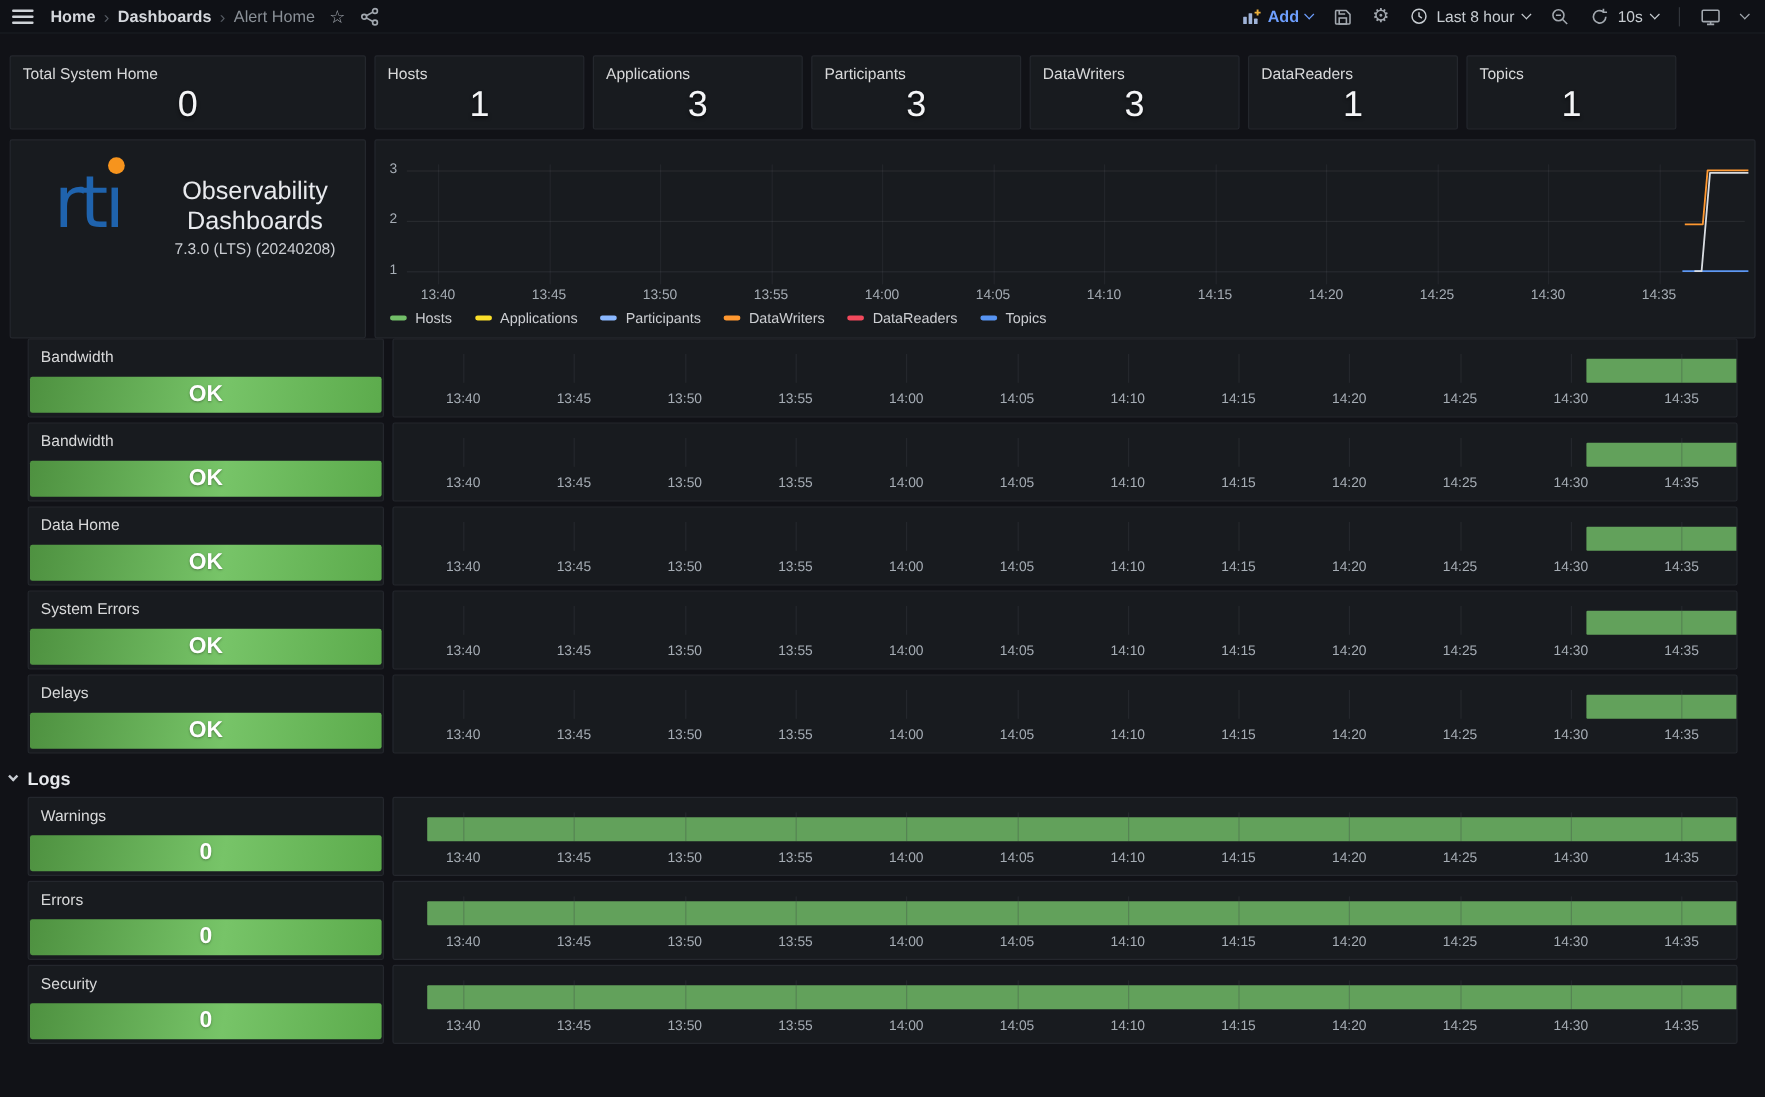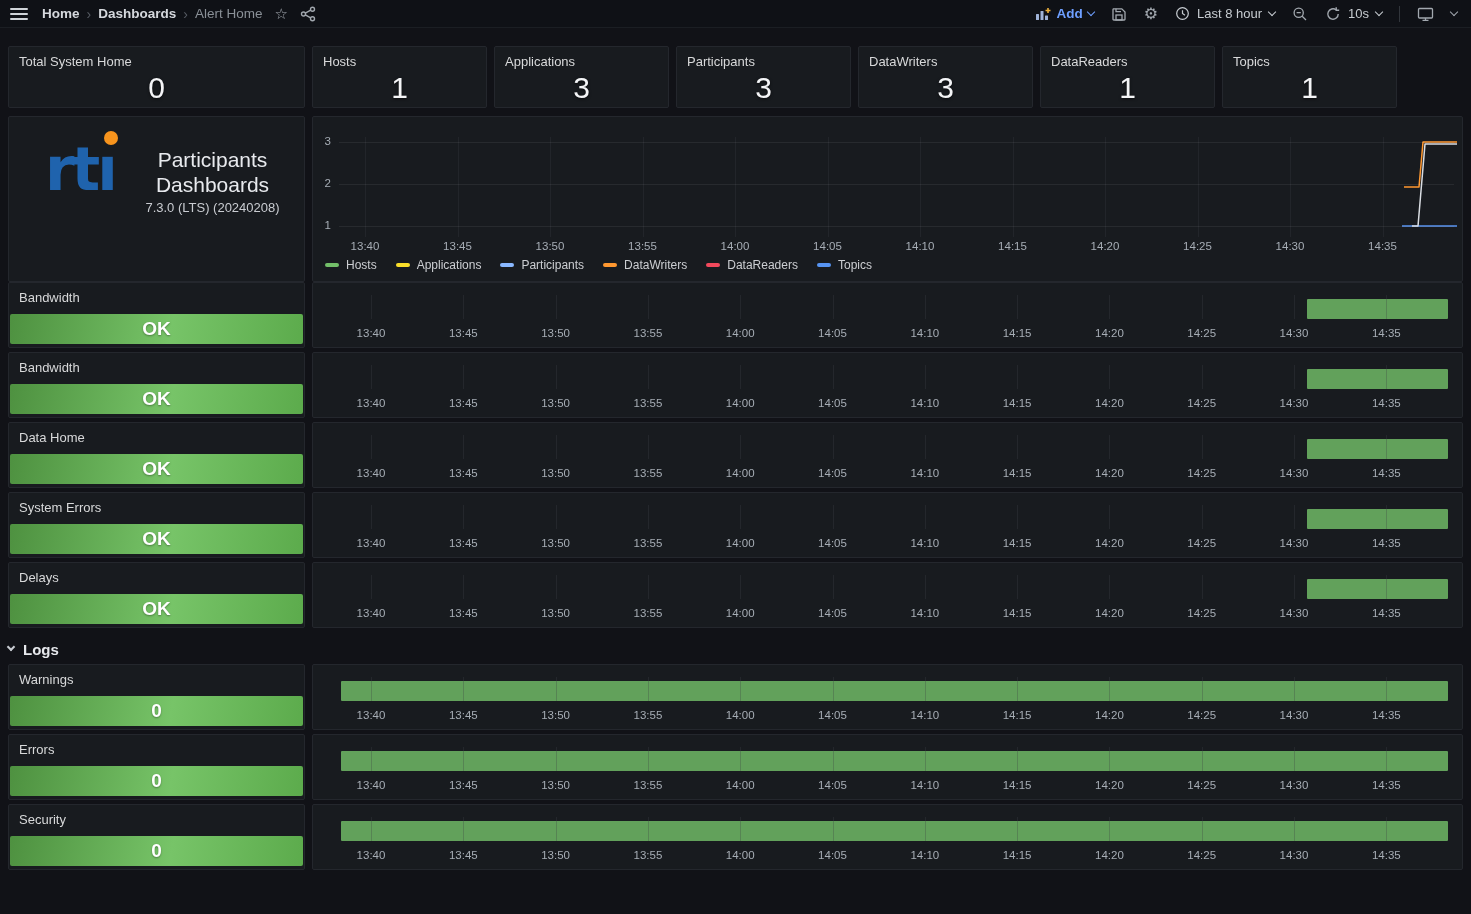--- a/index.html
+++ b/index.html
@@ -40,21 +40,21 @@
   
   .stat-row{ display:flex; gap:7px; margin:18px 8px 0; }
   .stat-panel{ width:175px; height:62px; }
   .stat-panel.wide{ width:297px; }
   .stat-value{ position:absolute; left:0; right:0; top:24px; text-align:center;
     font-size:30px; font-weight:500; color:#f4f5f7;
     text-shadow:0 1px 3px rgba(0,0,0,.6); font-family:"Liberation Sans",sans-serif; }
   
   .row2{ display:flex; gap:7px; margin:8px 8px 0; }
   .brand-panel{ width:297px; height:166px; }
-  .rti-logo{ position:absolute; left:36px; top:22px; font-weight:700;
+  .rti-logo{ position:absolute; left:36px; top:22px; font-weight:400;
     font-size:60px; line-height:1; color:#1f63ad; letter-spacing:-3px;
     font-family:"DejaVu Sans", sans-serif; }
   .rti-dot{ position:absolute; right:-3px; top:-8px; width:14px; height:14px;
     border-radius:50%; background:#f7941d; }
   .brand-text{ position:absolute; left:120px; right:8px; top:30px; text-align:center; }
   .brand-title{ font-size:21px; line-height:25px; color:#e8eaee; }
   .brand-ver{ font-size:13px; color:#c9ccd1; margin-top:3px; }
   .ts-panel{ flex:1; height:166px; overflow:hidden; cursor:crosshair; }
   .ylab{ position:absolute; left:2px; width:16px; text-align:right;
     font-size:11.5px; color:#a6adb5; }
@@ -68,21 +68,21 @@
   .leg-item{ display:flex; align-items:center; gap:7px; font-size:12px;
     color:#ccced2; cursor:pointer; }
   .leg-dash{ width:14px; height:4px; border-radius:2px; }
   
   .sec-hdr{ display:flex; align-items:center; gap:9px; margin:16px 8px 6px;
     height:18px; cursor:pointer; }
   .sec-hdr.logs{ margin-top:12px; }
   .sec-caret{ width:6px; height:6px; border-right:2px solid #c8ccd2;
     border-bottom:2px solid #c8ccd2; transform:rotate(45deg); margin-top:-4px; }
   .sec-title{ font-size:15px; font-weight:700; color:#e6e8ec; }
-  .data-row{ display:flex; gap:7px; margin:0 8px 4px; height:66px; }
+  .data-row{ display:flex; gap:7px; margin:0 23px 4px; height:66px; }
   .row-left{ width:297px; }
   .badge{ position:absolute; left:1px; right:1px; bottom:3px; height:30px;
     border-radius:2px; display:flex; align-items:center; justify-content:center;
     color:#fff; font-weight:700; font-size:19px;
     text-shadow:0 1px 2px rgba(0,0,0,.35);
     background:linear-gradient(100deg,#4e9140 0%,#77c468 55%,#5cab4c 100%); }
   .row-chart{ flex:1; overflow:hidden; cursor:crosshair; }
   .tickline{ position:absolute; top:12px; height:24px; width:1px; background:rgba(240,245,255,.06); }
   .row-chart .xlab{ top:44px; }
   .state-bar{ position:absolute; top:16px; height:20px; background:#62a15b; border-radius:1px; }
@@ -198,21 +198,21 @@
       <div class="panel stat-panel">
         <div class="ptitle">Topics</div>
         <div class="stat-value">1</div>
       </div>
     </div>
 
   <div class="row2">
     <div class="panel brand-panel">
       <div class="rti-logo"><span>rt</span>ı<span class="rti-dot"></span></div>
       <div class="brand-text">
-        <div class="brand-title">Participants Dashboards</div>
+        <div class="brand-title">Observability Dashboards</div>
         <div class="brand-ver">7.3.0 (LTS) (20240208)</div>
       </div>
     </div>
     <div class="panel ts-panel">
       <svg class="ts-svg" width="1151" height="166" viewBox="0 0 1151 166" fill="none" stroke-width="1.5" stroke-linejoin="round">
         <polyline id="ln-topics" points="1089,109 1144,109" stroke="#5794F2"></polyline>
         <polyline id="ln-light" points="1099,109 1105,109 1112,27 1144,27" stroke="#D9DDE2"></polyline>
         <polyline id="ln-orange" points="1091,70 1106,70 1110,25 1144,25" stroke="#FF9830"></polyline>
       </svg>
       <div class="legend">

